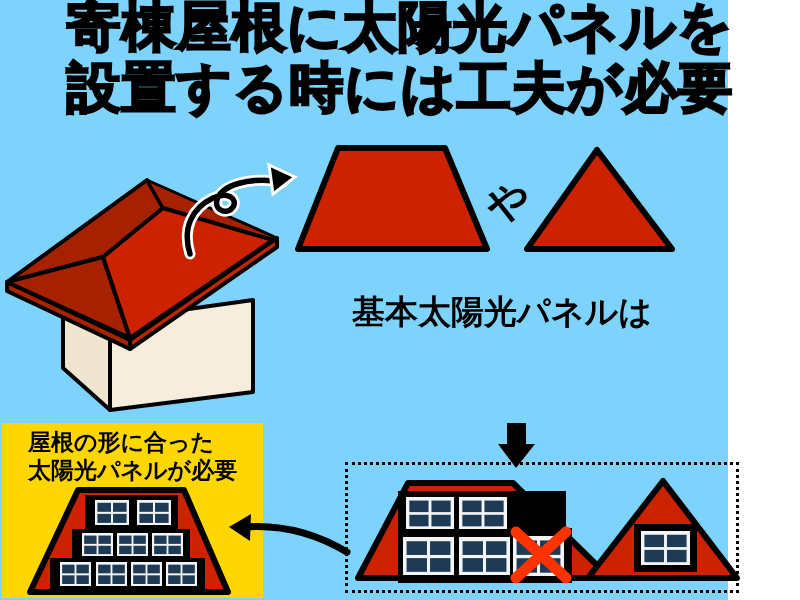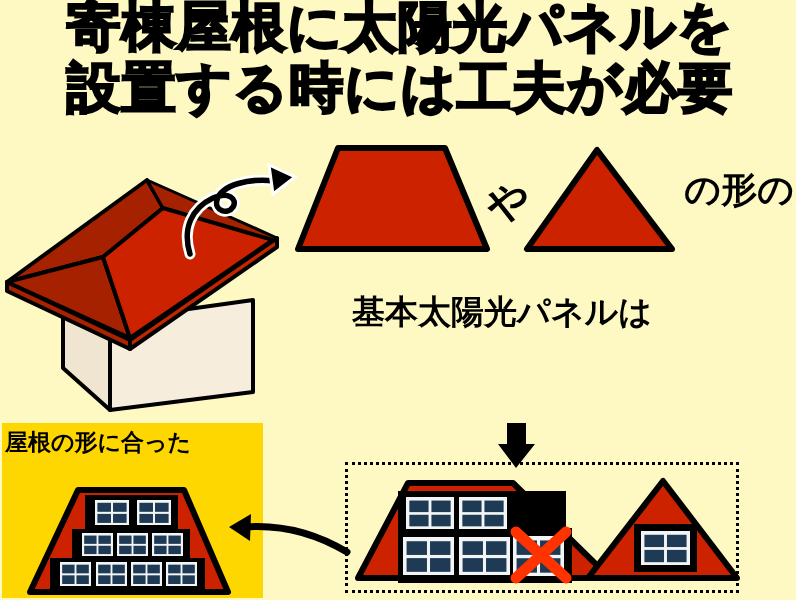--- a/index.html
+++ b/index.html
@@ -1,56 +1,57 @@
 <!DOCTYPE html>
 <html><head>
 <meta charset="utf-8">
 <style>
   * { margin:0; padding:0; box-sizing:border-box; }
   html,body { width:800px; height:600px; background:#fff; overflow:hidden;
               font-family:"DejaVu Sans","Liberation Sans",sans-serif; }
-  #stage { position:relative; width:796px; height:600px; background:#fef9c3; }
+  #stage { position:relative; width:728px; height:600px; background:#7dd3fc; }
 
   .title { position:absolute; left:0; top:-4px; width:800px; text-align:center;
            font-weight:900; font-size:54px; line-height:61px; color:#000;
            -webkit-text-stroke:2.5px #000; letter-spacing:1px; z-index:10; }
 
   .or-connector { position:absolute; left:487px; top:174px; font-size:42px;
                   font-weight:600; color:#000; transform:rotate(-14deg); z-index:10; }
 
   .shape-caption { position:absolute; right:2px; top:168px; width:130px;
                    text-align:right; font-size:36px; line-height:44px;
                    font-weight:600; color:#000; z-index:10; }
 
   .problem-text { position:absolute; left:326px; top:290px; font-size:33px;
                   line-height:43px; font-weight:600; color:#000; z-index:10;margin-left:26px; }
 
   .solution-box { position:absolute; left:2px; top:423px; width:261px; height:175px;
                   background:#FFD700; z-index:1; }
-  .solution-text { padding:5px 0 0 3px; font-size:23px; line-height:28px;
+  .solution-text { padding:5px 0 0 26px; font-size:23px; line-height:28px;
                    font-weight:600; color:#000; }
 
   .bad-examples-box { position:absolute; left:345px; top:462px; width:394px;
                       height:131px; border:3px dotted #000; z-index:1; }
 
   svg.overlay { position:absolute; left:0; top:0; z-index:5; pointer-events:none; }
 </style>
 </head>
 <body>
 
 <div id="stage">
 
   <div class="title">
     <div>寄棟屋根に太陽光パネルを</div>
     <div>設置する時には工夫が必要</div>
   </div>
 
   <div class="solution-box">
     <div class="solution-text">
       <div>屋根の形に合った</div>
+      <div>太陽光パネルが必要</div>
     </div>
   </div>
 
   <div class="bad-examples-box"></div>
 
   <svg class="overlay" width="800" height="600" viewBox="0 0 800 600">
     <defs>
       <symbol id="sp" viewBox="0 0 100 72" preserveAspectRatio="none">
         <rect x="0" y="0" width="100" height="72" fill="#F2F4F6"></rect>
         <rect x="7" y="8" width="40" height="26" fill="#1E3A55"></rect>
@@ -122,20 +123,19 @@
       <use href="#sp" x="60" y="562" width="31" height="24"></use>
       <use href="#sp" x="96" y="562" width="31" height="24"></use>
       <use href="#sp" x="131" y="562" width="31" height="24"></use>
       <use href="#sp" x="166" y="562" width="31" height="24"></use>
     </g>
   </svg>
 
   <div class="or-connector">や</div>
 
   <div class="shape-caption">
-    <div>の形の</div>
   </div>
 
   <div class="problem-text">
     <div>基本太陽光パネルは</div>
   </div>
 
 </div>
 
 </body></html>

